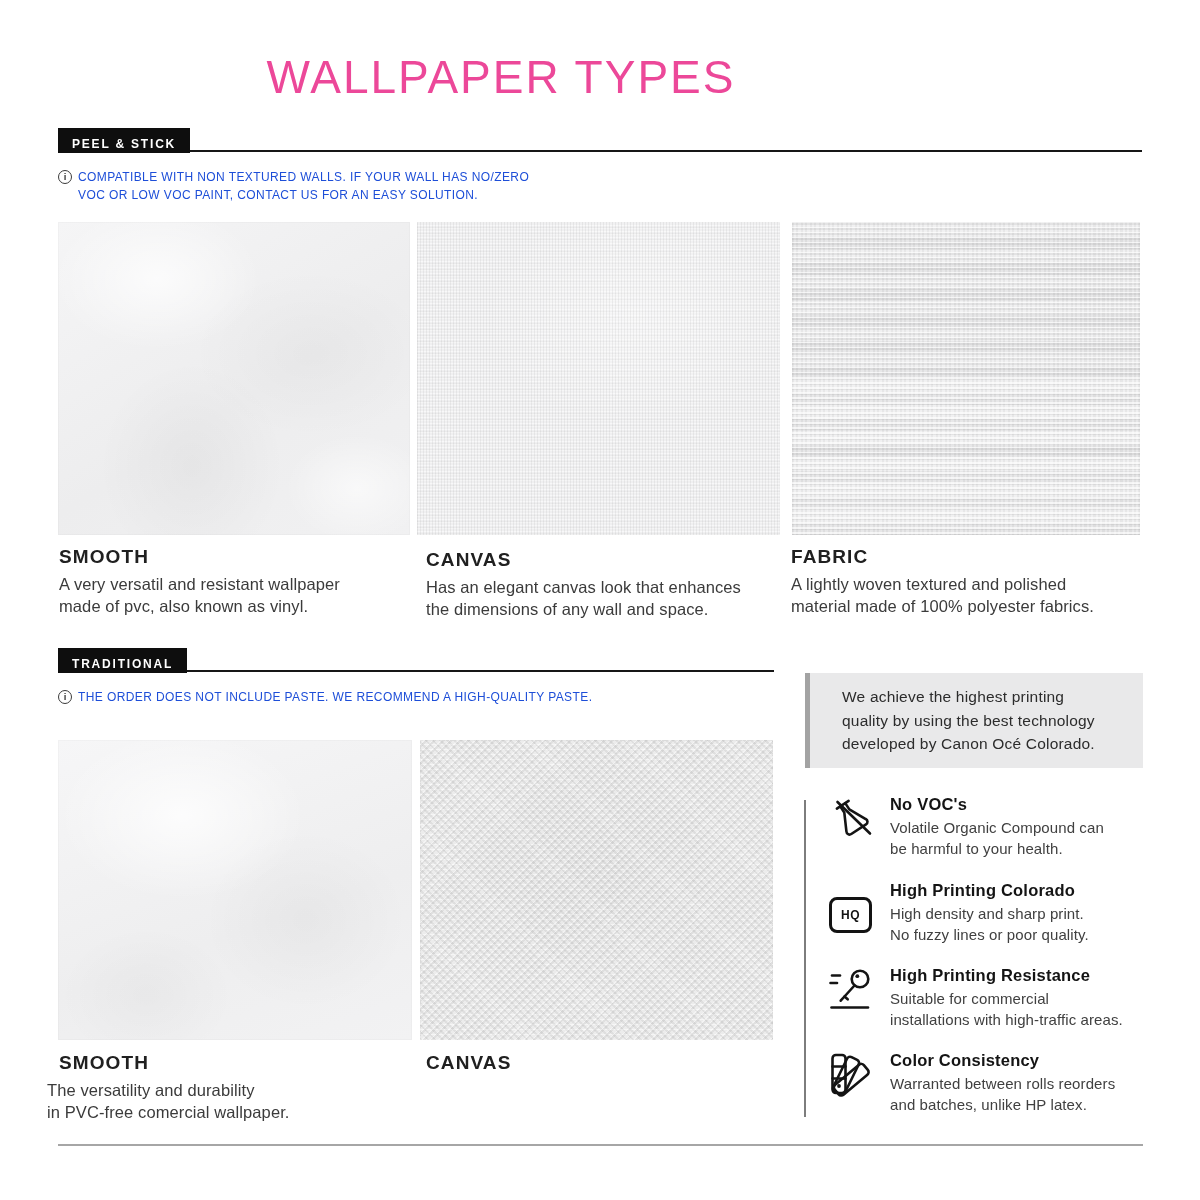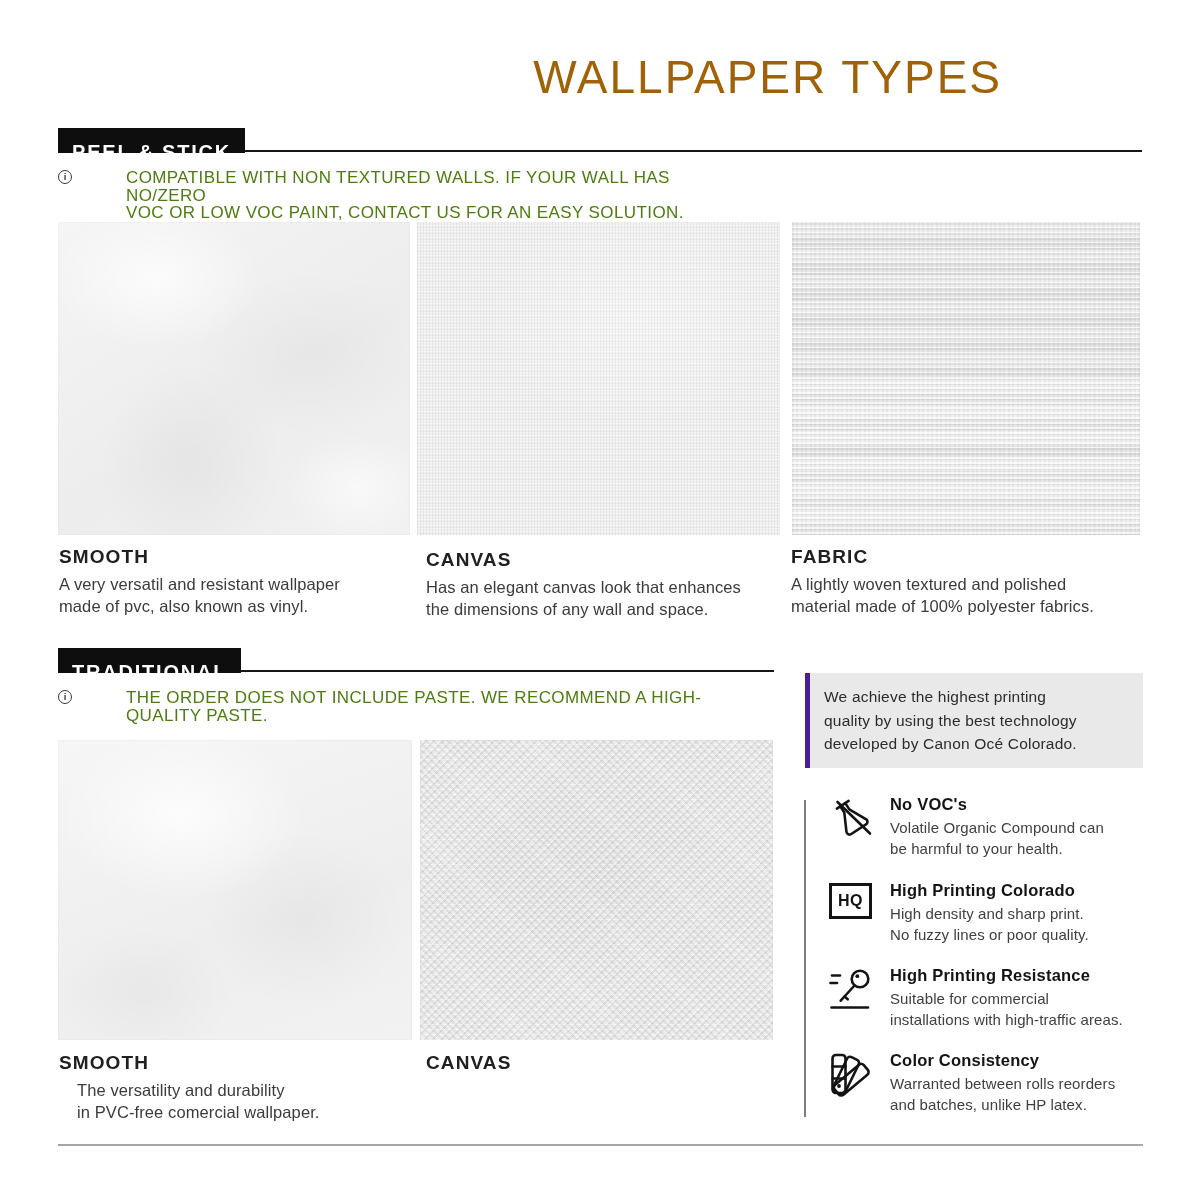--- a/index.html
+++ b/index.html
@@ -6,41 +6,41 @@
   html,body { background:#ffffff; }
   #canvas {
     position:relative; width:1200px; height:1200px; margin:0 auto;
     background:#ffffff; overflow:hidden;
     font-family:"Liberation Sans", sans-serif; color:#1d1d1d;
   }
   .abs { position:absolute; }
 
   
   .page-title {
-    left:0; top:50px; width:1002px; text-align:right;
-    font-size:46px; font-weight:400; letter-spacing:2px; color:#a16207;
+    left:0; top:50px; width:1002px; text-align:center;
+    font-size:46px; font-weight:400; letter-spacing:2px; color:#ec4899;
     white-space:nowrap;
   }
   .section-label {
-    height:25px; line-height:25px; padding:12px 14px;
+    height:25px; line-height:25px; padding:4px 14px;
     background:#0e0e0e; color:#ffffff;
-    font-size:20px; font-weight:700; letter-spacing:1.8px; white-space:nowrap;
+    font-size:12px; font-weight:700; letter-spacing:1.8px; white-space:nowrap;
     z-index:2;
   }
   .rule-dark { height:2px; background:#161616; }
   .rule-light { height:2px; background:#a6a6a6; }
 
   
   .note { display:flex; gap:6px; color:#313131; }
   .info-circle {
     flex:0 0 auto; width:14px; height:14px; margin-top:1px;
     border:1.4px solid #3a3a3a; border-radius:50%;
     font-size:9.5px; font-weight:700; text-align:center; line-height:11.5px; color:#3a3a3a;
   }
-  .note-text { font-size:17px; letter-spacing:.4px; line-height:17.5px; color:#4d7c0f;margin-left:48px; }
+  .note-text { font-size:12px; letter-spacing:.4px; line-height:17.5px; color:#1d4ed8; }
 
   
   .swatch { box-shadow:inset 0 0 0 1px rgba(0,0,0,0.02); }
   .tex-smooth-1 {
     background-color:#f2f2f3;
     background-image:
       radial-gradient(ellipse 160px 110px at 28% 18%, rgba(255,255,255,.75), rgba(255,255,255,0) 65%),
       radial-gradient(ellipse 200px 140px at 72% 42%, rgba(0,0,0,.028), rgba(0,0,0,0) 60%),
       radial-gradient(ellipse 150px 170px at 38% 78%, rgba(0,0,0,.035), rgba(0,0,0,0) 62%),
       radial-gradient(ellipse 120px 90px at 85% 85%, rgba(255,255,255,.6), rgba(255,255,255,0) 60%),
@@ -76,36 +76,36 @@
       repeating-linear-gradient(-45deg, rgba(0,0,0,.05) 0 2px, rgba(255,255,255,.4) 2px 3px, rgba(255,255,255,0) 3px 6px),
       repeating-linear-gradient(0deg, rgba(255,255,255,.5) 0 1px, rgba(255,255,255,0) 1px 5px),
       radial-gradient(ellipse 240px 180px at 50% 45%, rgba(0,0,0,.02), rgba(0,0,0,0) 70%);
   }
   .swatch-name { font-size:19px; font-weight:600; letter-spacing:1.1px; color:#202020; white-space:nowrap; }
   .swatch-desc { font-size:16.5px; line-height:22px; color:#3b3b3b; letter-spacing:.1px; }
 
   
   .quote-box {
     left:805px; top:673px; width:338px; height:95px;
-    background:#e9e9ea; border-left:5px solid #4c1d95;
-    padding:12px 10px 0 14px;
+    background:#e9e9ea; border-left:5px solid #a3a3a3;
+    padding:12px 10px 0 32px;
   }
   .quote-text { font-size:15.5px; line-height:23.5px; color:#2c2c2c; letter-spacing:.2px; }
   .v-rule { left:804px; top:800px; width:2px; height:317px; background:#7d7d7d; }
 
   .feature { display:flex; gap:15px; width:330px; }
   .feature .icon-cell { flex:0 0 46px; }
   .feature-title { font-size:16.5px; font-weight:700; color:#141414; letter-spacing:.2px; margin-bottom:3px; white-space:nowrap; }
   .feature-desc { font-size:15px; line-height:21px; color:#404040; letter-spacing:.1px; white-space:nowrap; }
 
   .hq-box {
-    width:43px; height:36px; margin-top:2px;
-    border:3.5px solid #131313; border-radius:0;
+    width:43px; height:36px; margin-top:16px;
+    border:3.5px solid #131313; border-radius:8px;
     display:flex; align-items:center; justify-content:center;
-    font-size:16px; font-weight:700; letter-spacing:.5px; color:#131313;
+    font-size:12px; font-weight:700; letter-spacing:.5px; color:#131313;
   }
   svg.glyph { display:block; }
   svg.glyph * { stroke:#141414; stroke-width:2.6; fill:none; stroke-linecap:round; stroke-linejoin:round; }
   svg.glyph .fill { fill:#141414; stroke:none; }
 </style>
 </head>
 <body>
 
 <div id="canvas">
 
@@ -137,21 +137,21 @@
 
   <div class="abs note" style="left:58px; top:689px; width:700px;">
     <span class="info-circle">i</span>
     <span class="note-text">THE ORDER DOES NOT INCLUDE PASTE. WE RECOMMEND A HIGH-QUALITY PASTE.</span>
   </div>
 
   <div class="abs swatch tex-smooth-2" style="left:58px; top:740px; width:354px; height:300px;"></div>
   <div class="abs swatch tex-canvas-coarse" style="left:420px; top:740px; width:353px; height:300px;"></div>
 
   <div class="abs swatch-name" style="left:59px; top:1052px;">SMOOTH</div>
-  <div class="abs swatch-desc" style="left:77px; top:1079px; width:300px;">The versatility and durability<br>in PVC-free comercial wallpaper.</div>
+  <div class="abs swatch-desc" style="left:47px; top:1079px; width:300px;">The versatility and durability<br>in PVC-free comercial wallpaper.</div>
 
   <div class="abs swatch-name" style="left:426px; top:1052px;">CANVAS</div>
 
   <div class="abs quote-box">
     <div class="quote-text">We achieve the highest printing<br>quality by using the best technology<br>developed by Canon Océ Colorado.</div>
   </div>
 
   <div class="abs v-rule"></div>
 
   <div class="abs feature" style="left:829px; top:795px;">

